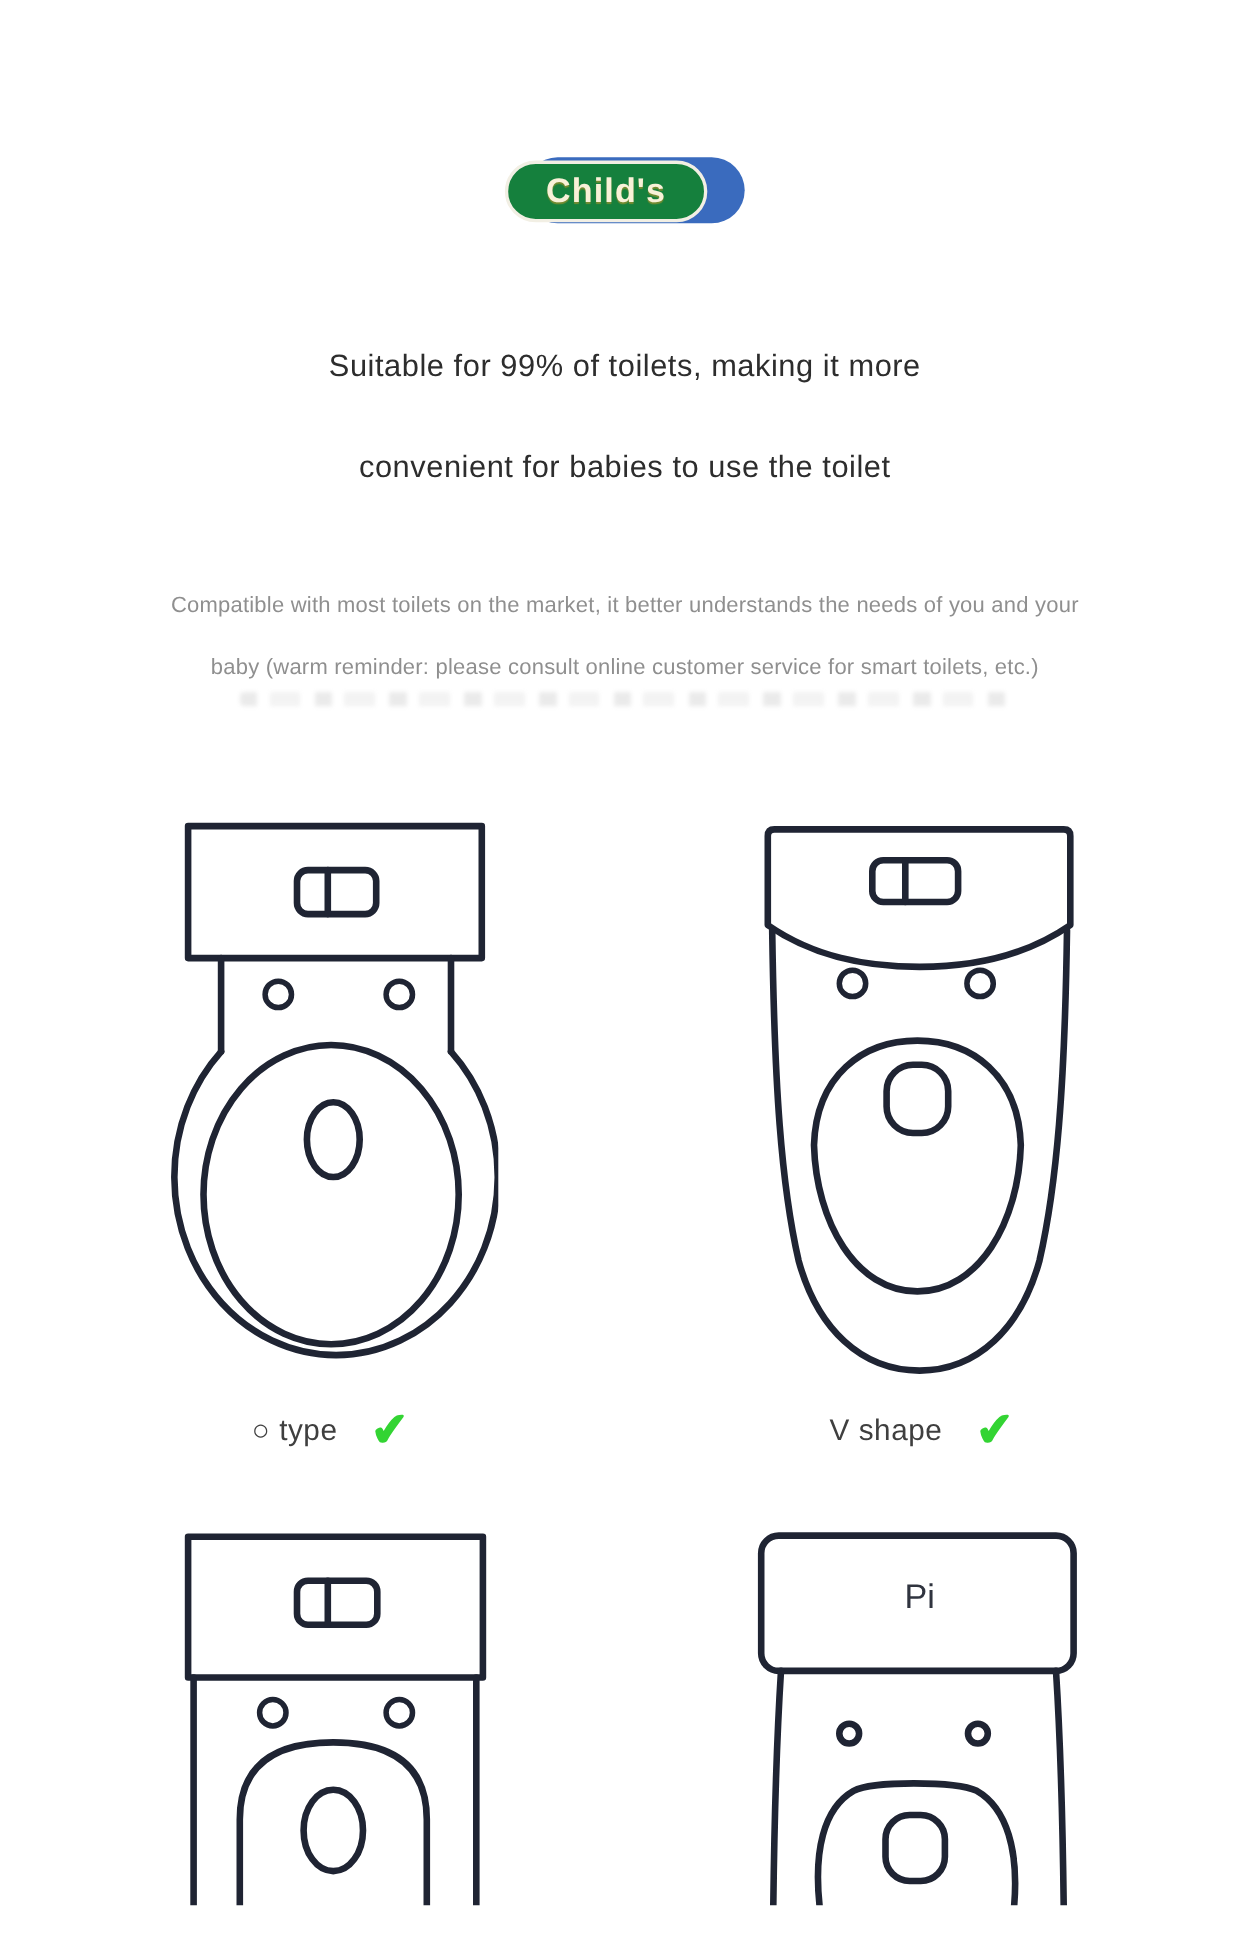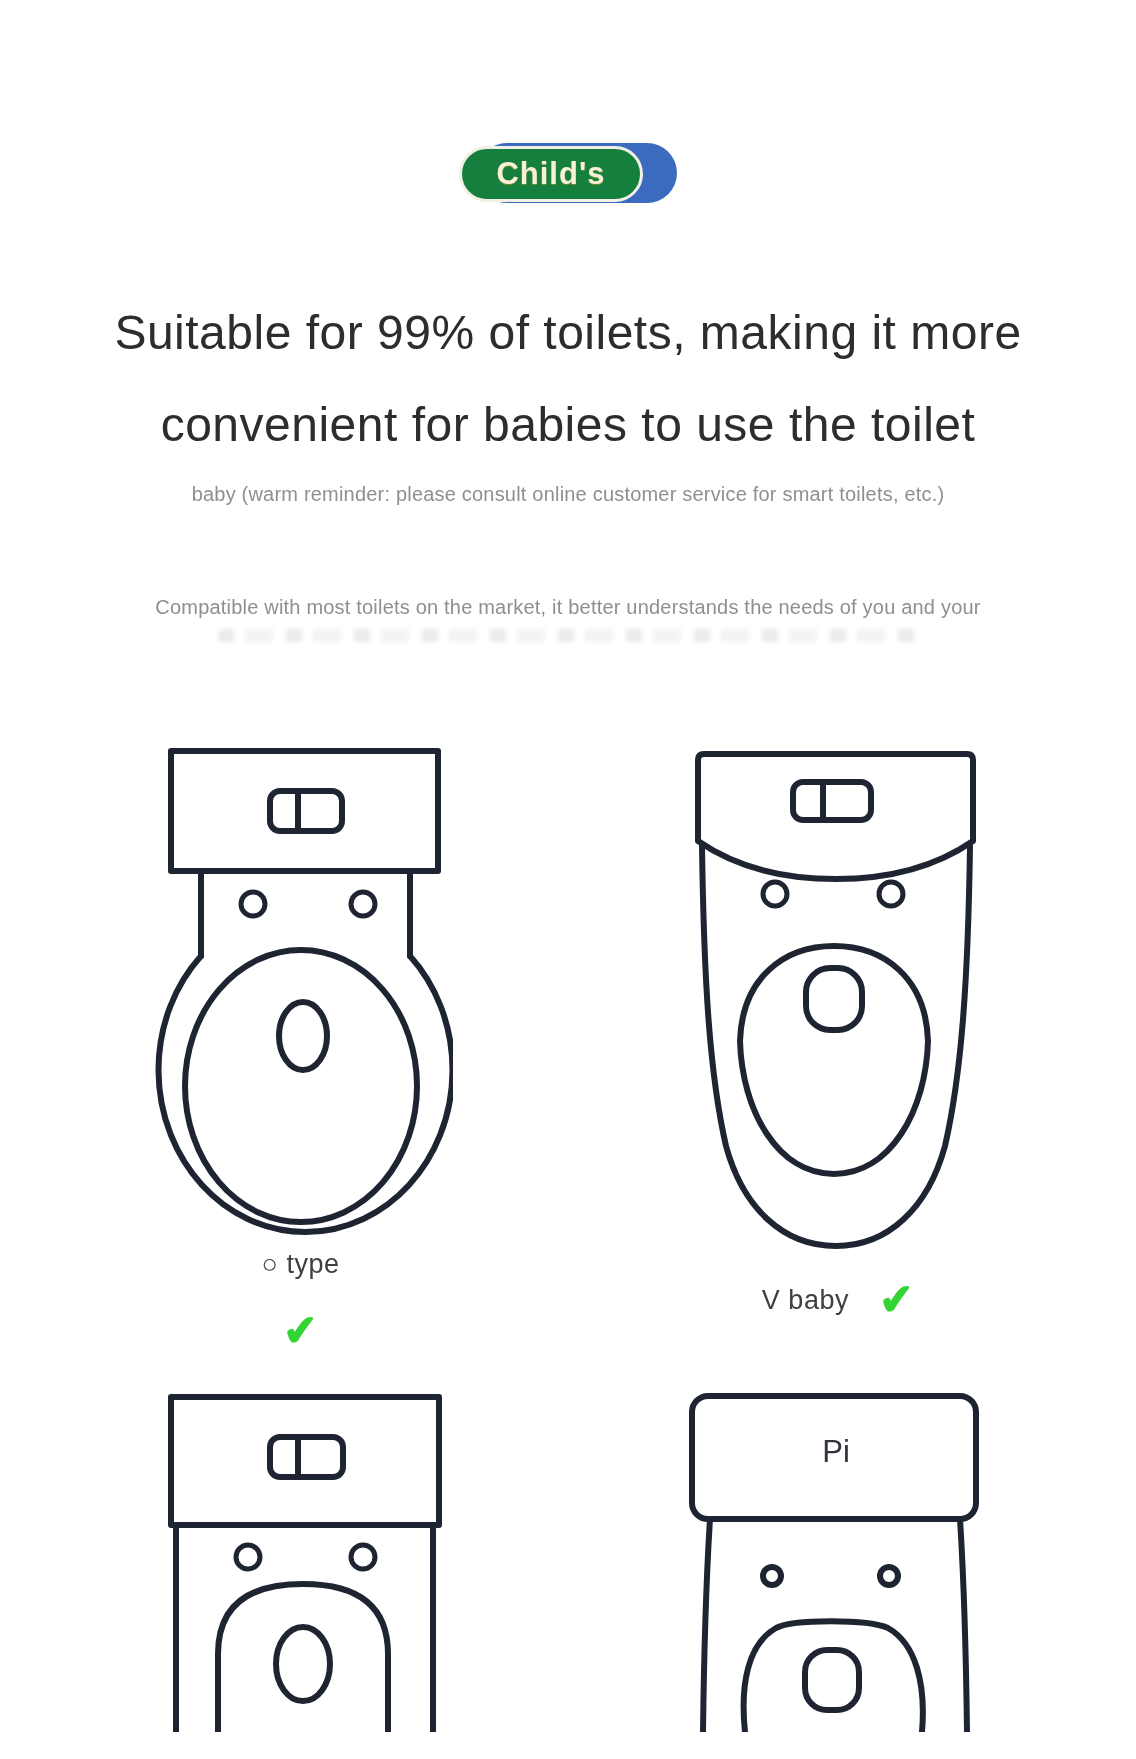--- a/index.html
+++ b/index.html
@@ -44,21 +44,21 @@
     font-size: 31px;
     font-weight: 700;
     letter-spacing: 1px;
     text-shadow: 0 1px 1px rgba(200,150,40,.55);
   }
 
   
   .h-line {
     text-align: center;
     color: #2D2D2D;
-    font-size: 48px;
+    font-size: 28px;
     font-weight: 400;
     line-height: 48px;
     letter-spacing: 0.5px;
   }
   .h-line.first  { margin-top: 104px; }
   .h-line.second { margin-top: 44px; }
 
   
   .d-line {
     text-align: center;
@@ -106,21 +106,21 @@
     gap: 235px;
     margin-top: 18px;
   }
   .label-cell {
     display: flex;
     align-items: center;
     justify-content: center;
     gap: 30px;
     height: 48px;
   }
-  .label-cell.left  { width: 305px; flex-direction: column; }
+  .label-cell.left  { width: 305px; }
   .label-cell.right { width: 300px; }
   .toilet-label {
     color: #3F3F3F;
     font-size: 27px;
     letter-spacing: 0.5px;
   }
   .check {
     color: #33D433;
     font-size: 42px;
     font-weight: 700;
@@ -142,22 +142,22 @@
   <div class="badge-wrap">
     <div class="badge-blue"></div>
     <div class="badge-orange">
       <span>Child's</span>
     </div>
   </div>
 
   <div class="h-line first">Suitable for 99% of toilets, making it more</div>
   <div class="h-line second">convenient for babies to use the toilet</div>
 
+  <div class="d-line first">Compatible with most toilets on the market, it better understands the needs of you and your</div>
   <div class="d-line second">baby (warm reminder: please consult online customer service for smart toilets, etc.)</div>
-  <div class="d-line first">Compatible with most toilets on the market, it better understands the needs of you and your</div>
   <div class="ghost-line"></div>
 
   <div class="row top">
 
     <figure>
       <svg width="305" height="512" viewBox="0 0 305 512" fill="none" stroke="#1F2433" stroke-width="6" stroke-linecap="round" stroke-linejoin="round">
         <rect x="23" y="5" width="267" height="120"></rect>
         <rect x="122" y="45" width="72" height="40" rx="10"></rect>
         <line x1="150" y1="45" x2="150" y2="85"></line>
         <line x1="53" y1="125" x2="53" y2="210"></line>
@@ -183,21 +183,21 @@
       </svg>
     </figure>
   </div>
 
   <div class="labels-row">
     <div class="label-cell left">
       <span class="toilet-label">○ type</span>
       <span class="check">✔</span>
     </div>
     <div class="label-cell right">
-      <span class="toilet-label">V baby</span>
+      <span class="toilet-label">V shape</span>
       <span class="check">✔</span>
     </div>
   </div>
 
   <div class="row bottom">
 
     <figure>
       <svg width="305" height="340" viewBox="0 0 305 340" fill="none" stroke="#1F2433" stroke-width="6" stroke-linecap="round" stroke-linejoin="round">
         <rect x="23" y="5" width="268" height="128"></rect>
         <rect x="122" y="45" width="73" height="40" rx="10"></rect>

